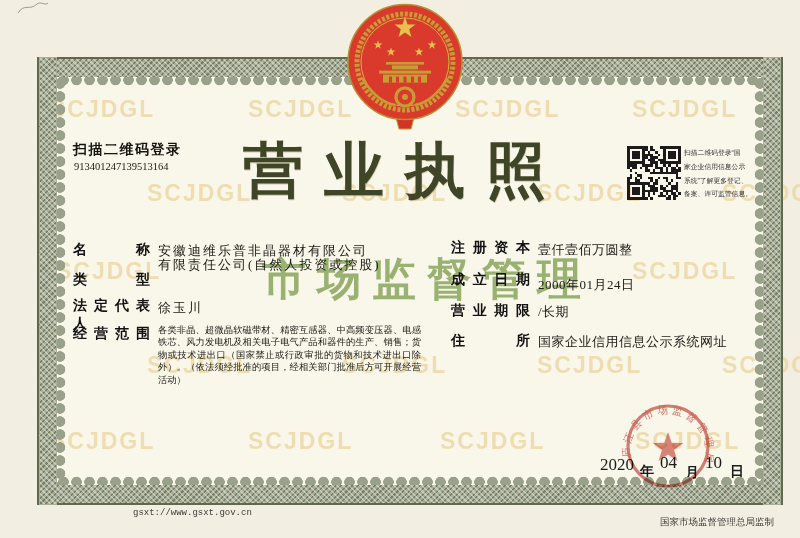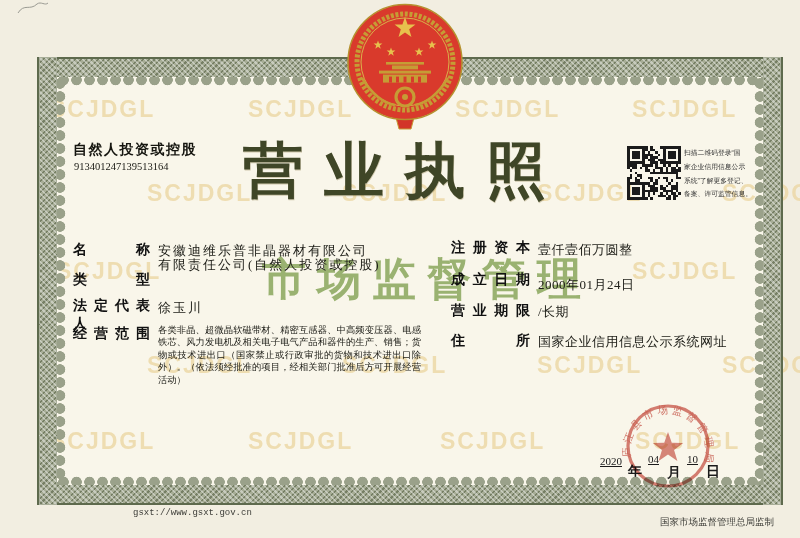--- a/index.html
+++ b/index.html
@@ -51,21 +51,21 @@
   .lcol .flabel{left:73px;width:77px;}
   .lcol .fvalue{left:158px;letter-spacing:2px;}
   .rcol .flabel{left:451px;width:79px;}
   .rcol .fvalue{left:538px;letter-spacing:.5px;}
   .scope-value{position:absolute;left:158px;top:324px;width:263px;font-family:"Liberation Serif",serif;
          font-size:9.3px;line-height:12.4px;color:#20201a;text-align:justify;z-index:3;white-space:normal;letter-spacing:0;}
   
   .reg-label{position:absolute;left:532px;top:431px;font-size:15px;font-weight:bold;letter-spacing:13px;color:#111;z-index:3;white-space:nowrap;}
   .reg-date{position:absolute;left:600px;top:452px;z-index:3;font-size:0;white-space:nowrap;}
   .reg-date span{display:inline-block;vertical-align:top;color:#1b1b1b;}
-  .d-num{font-family:"Liberation Serif",serif;font-size:11px;text-decoration:underline;}
+  .d-num{font-family:"Liberation Serif",serif;font-size:17px;}
   .d-unit{font-size:14px;font-weight:bold;}
   .dy{margin-top:3px;} .dyu{margin-top:11px;margin-left:6px;} .dm{margin-top:1px;margin-left:6px;}
   .dmu{margin-top:12px;margin-left:8px;} .dd{margin-top:1px;margin-left:6px;} .ddu{margin-top:11px;margin-left:8px;}
   
   .seal{position:absolute;left:622px;top:400px;width:92px;height:92px;z-index:8;mix-blend-mode:multiply;opacity:.85;}
   
   .foot-left{position:absolute;left:28px;top:517px;font-size:9px;color:#4a4a44;z-index:3;}
   .foot-url{position:absolute;left:133px;top:508px;font-family:"Liberation Mono",monospace;font-size:9px;color:#3d3d38;z-index:3;}
   .foot-right{position:absolute;left:660px;top:516px;font-size:9.5px;color:#3d3d38;z-index:3;}
   .pen-mark{position:absolute;left:15px;top:0;z-index:6;}
@@ -135,21 +135,21 @@
       <rect x="58.5" y="74.6" width="3" height="6"></rect>
         <rect x="66" y="74.6" width="3" height="6"></rect>
       <rect x="73" y="74.6" width="3" height="6"></rect>
     </g>
     <path d="M17,76 Q32,100 50,103" stroke="#c69c35" stroke-width="2.5" fill="none"></path>
     <path d="M103,76 Q88,100 70,103" stroke="#c69c35" stroke-width="2.5" fill="none"></path>
     <circle cx="60" cy="95" r="9" fill="none" stroke="#c69c35" stroke-width="3.2"></circle>
     <circle cx="60" cy="95" r="3" fill="#c69c35"></circle>
   </svg>
 
-  <div class="credit-label">自然人投资或控股</div>
+  <div class="credit-label">扫描二维码登录</div>
   <div class="credit-code">913401247139513164</div>
   <div class="title">营业执照</div>
 
   <div class="qr">
       <div style="position: absolute; background: rgb(27, 27, 27); left: 0%; top: 0%; width: 4.7619%; height: 4.7619%;"></div>
       <div style="position: absolute; background: rgb(27, 27, 27); left: 4.7619%; top: 0%; width: 4.7619%; height: 4.7619%;"></div>
       <div style="position: absolute; background: rgb(27, 27, 27); left: 9.52381%; top: 0%; width: 4.7619%; height: 4.7619%;"></div>
       <div style="position: absolute; background: rgb(27, 27, 27); left: 14.2857%; top: 0%; width: 4.7619%; height: 4.7619%;"></div>
       <div style="position: absolute; background: rgb(27, 27, 27); left: 19.0476%; top: 0%; width: 4.7619%; height: 4.7619%;"></div>
       <div style="position: absolute; background: rgb(27, 27, 27); left: 23.8095%; top: 0%; width: 4.7619%; height: 4.7619%;"></div>

